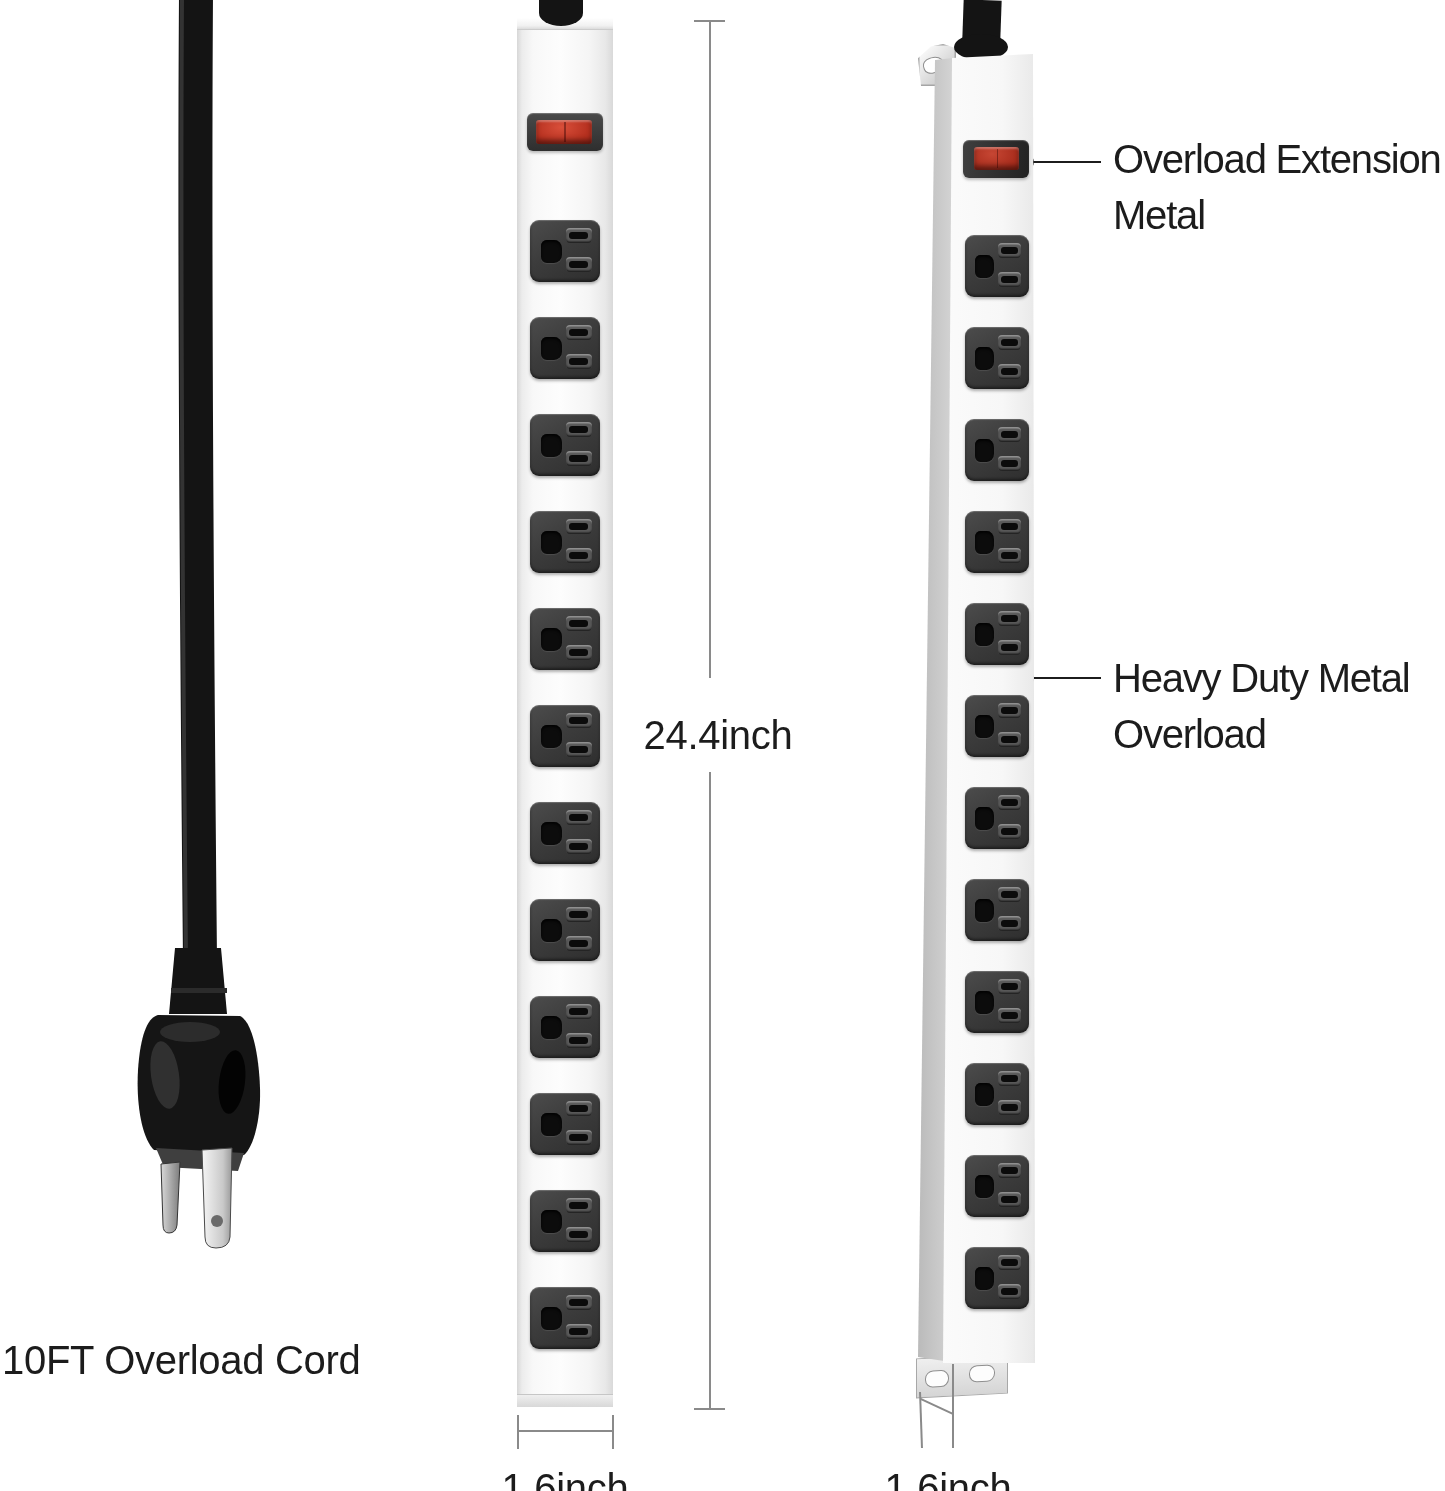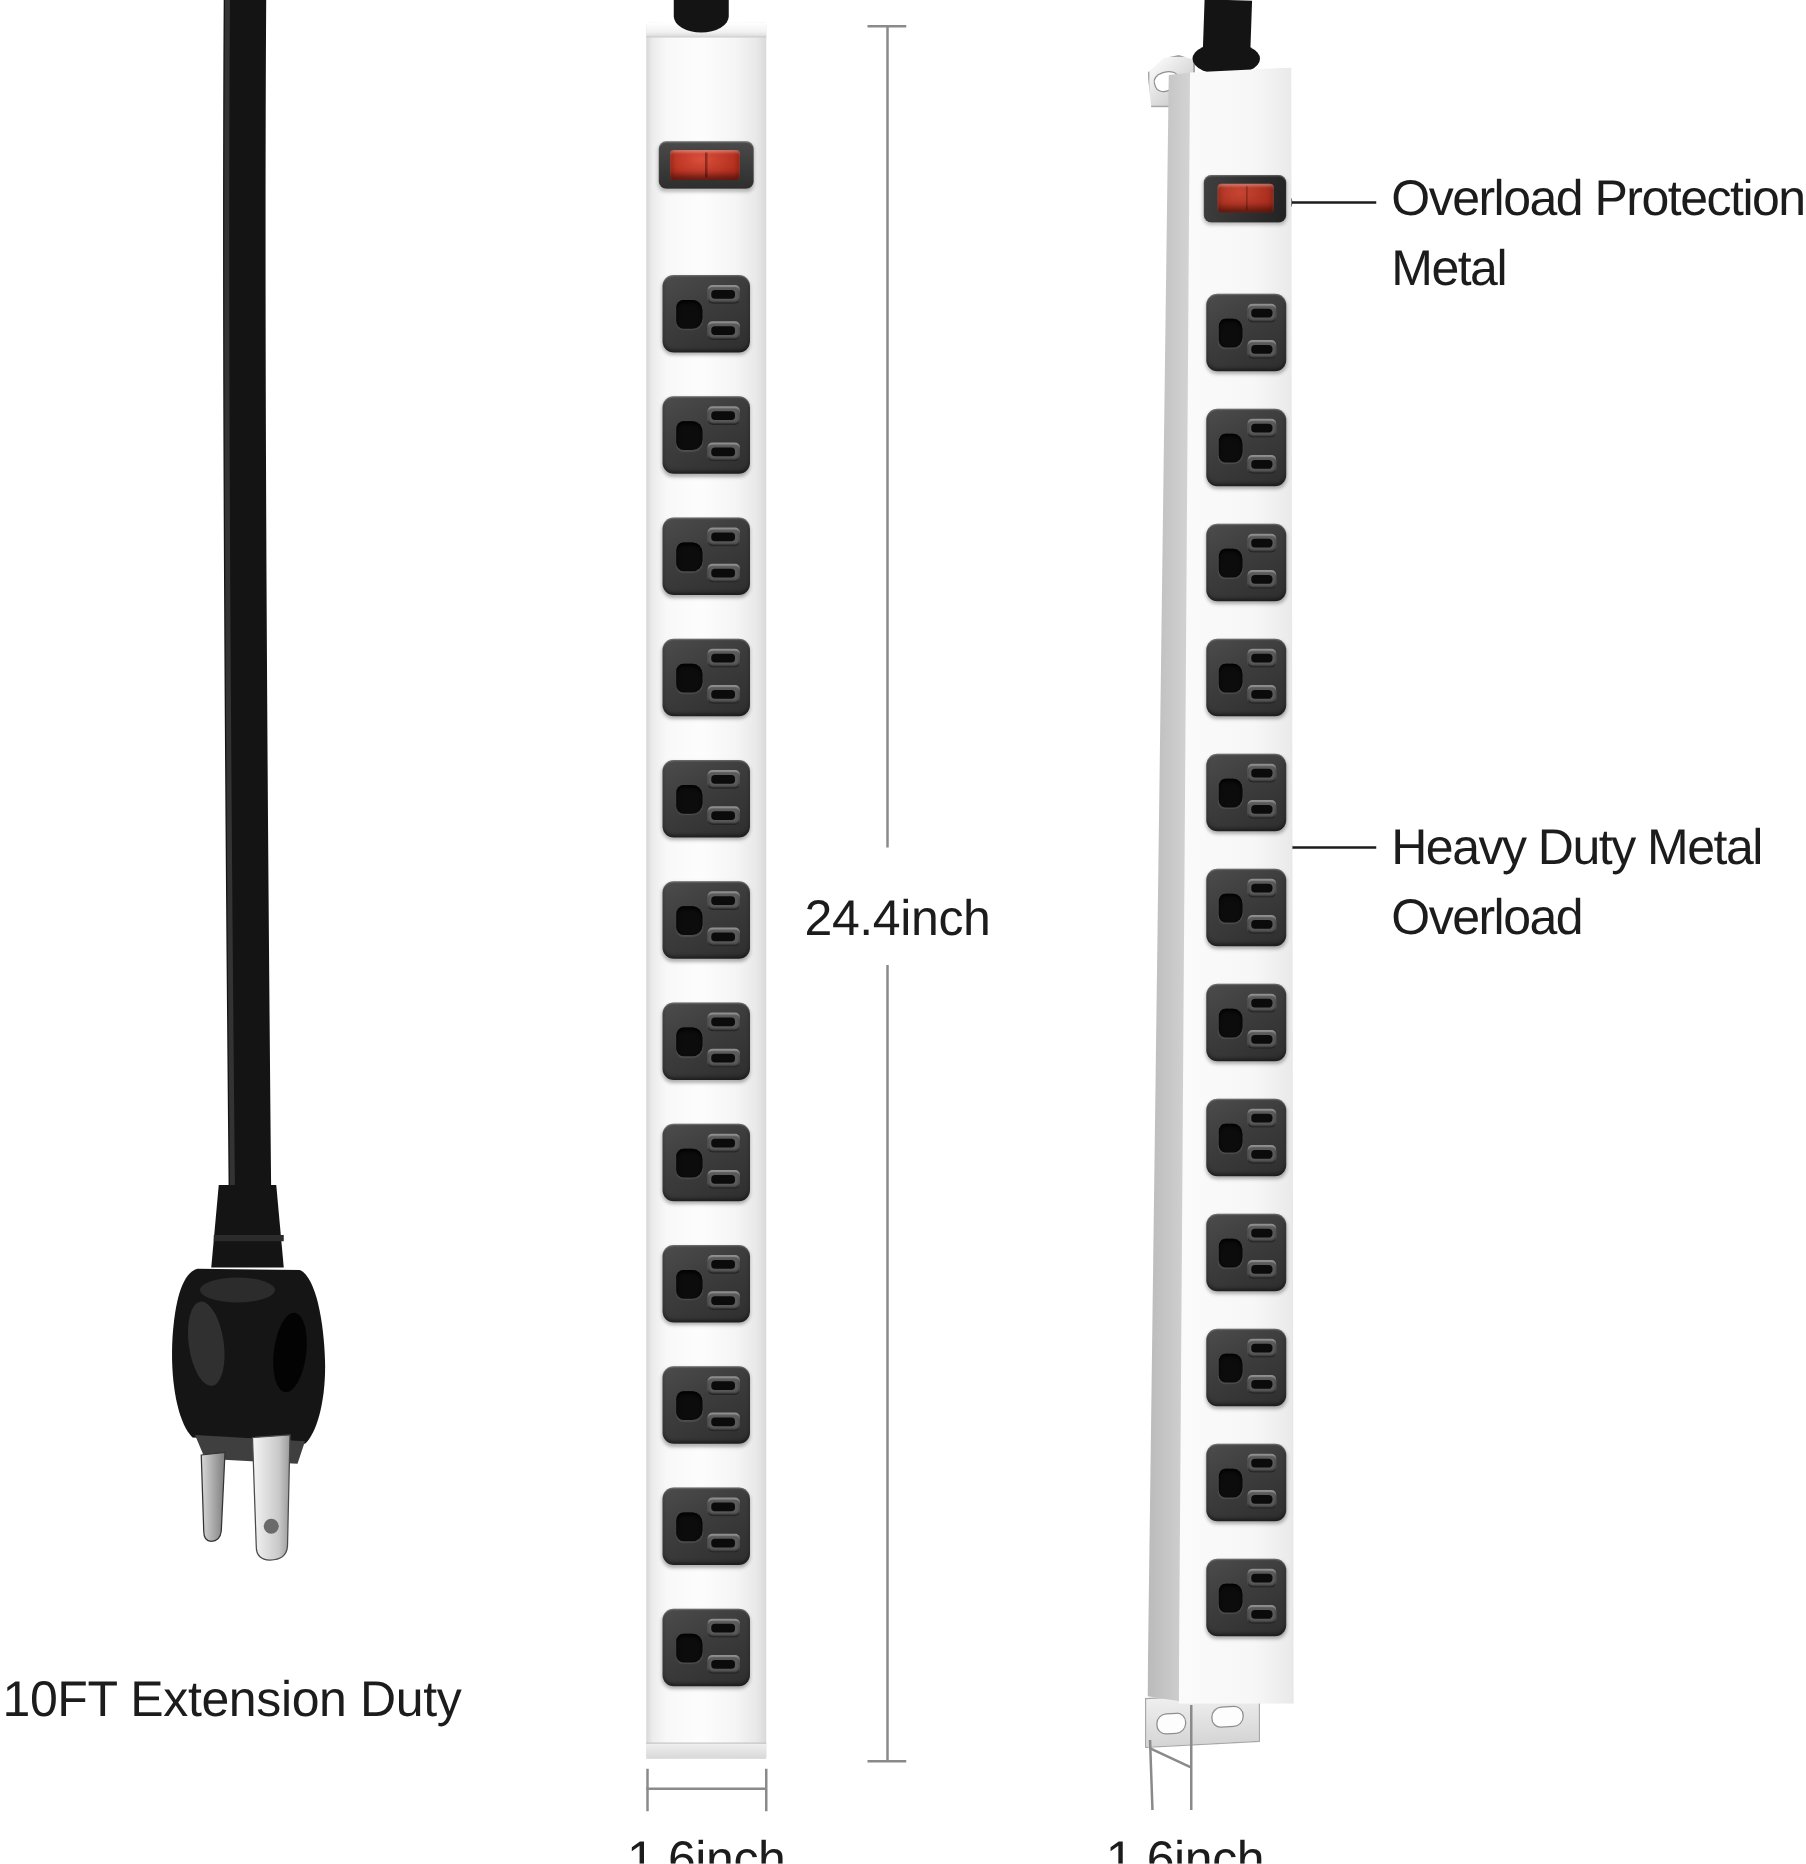--- a/index.html
+++ b/index.html
@@ -122,21 +122,21 @@
       <ellipse cx="45" cy="1075" rx="14" ry="34" fill="#303030" transform="rotate(-8 45 1075)"></ellipse>
       <ellipse cx="112" cy="1082" rx="13" ry="32" fill="#000000" opacity="0.85" transform="rotate(7 112 1082)"></ellipse>
       <path d="M36 1148 L124 1153 L118 1171 L44 1167 Z" fill="#3f3f3f"></path>
     </g>
     <g>
       <path d="M41 1164 L60 1162 L57 1225 Q56 1233 49 1233 Q43 1233 43 1225 Z" fill="url(#pg1)" stroke="#333333" stroke-width="1"></path>
       <path d="M82 1150 L112 1148 L110 1237 Q109 1248 96 1248 Q85 1248 85 1237 Z" fill="url(#pg2)" stroke="#4a4a4a" stroke-width="1"></path>
       <circle cx="97" cy="1221" r="6" fill="#6a6a6a"></circle>
     </g>
   </svg>
-  <div class="label cord-label">10FT Extension Duty</div>
+  <div class="label cord-label">10FT Overload Cord</div>
 
   <div class="strip-front">
     <div class="switch">
       <div class="rocker"></div>
     </div>
     <div class="outlet-col">
         <div class="outlet" style="left: 13px; top: 202px; width: 70px; height: 62px;">
           <div class="ground"></div>
           <div class="slot top"></div>
           <div class="slot bottom"></div>
@@ -292,21 +292,21 @@
   <div class="cord-side-flare"></div>
 
   <div class="dline" style="left:920px; top:1392px; width:1.5px; height:56px; transform:rotate(-2deg);"></div>
   <div class="dline" style="left:952px; top:1364px; width:1.5px; height:84px;"></div>
   <div class="dline" style="left:921px; top:1398px; width:35px; height:1.5px; transform:rotate(25deg); transform-origin:left top;"></div>
   <div class="label dim-label-sw">1.6inch</div>
 
   <div class="dot" style="top:155px;"></div>
   <div class="leader" style="top:161px;"></div>
   <div class="callout c1">
-    <div>Overload Protection</div>
+    <div>Overload Extension</div>
     <div>Metal</div>
   </div>
 
   <div class="dot" style="top:671px;"></div>
   <div class="leader" style="top:677px;"></div>
   <div class="callout c2">
     <div>Heavy Duty Metal</div>
     <div>Overload</div>
   </div>
 

